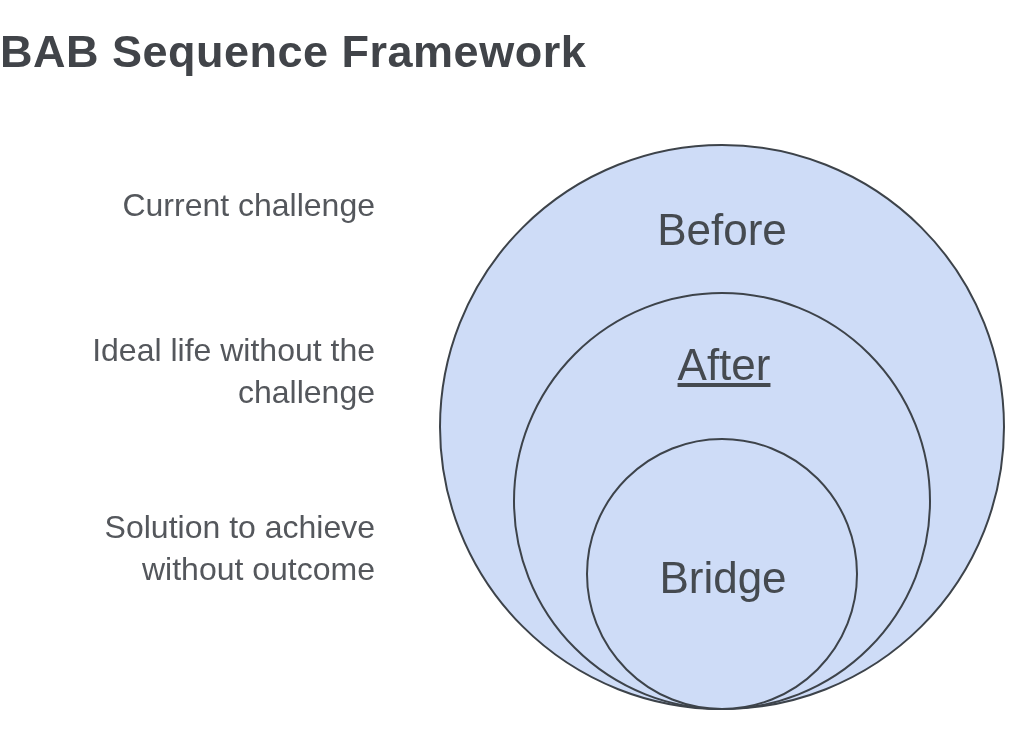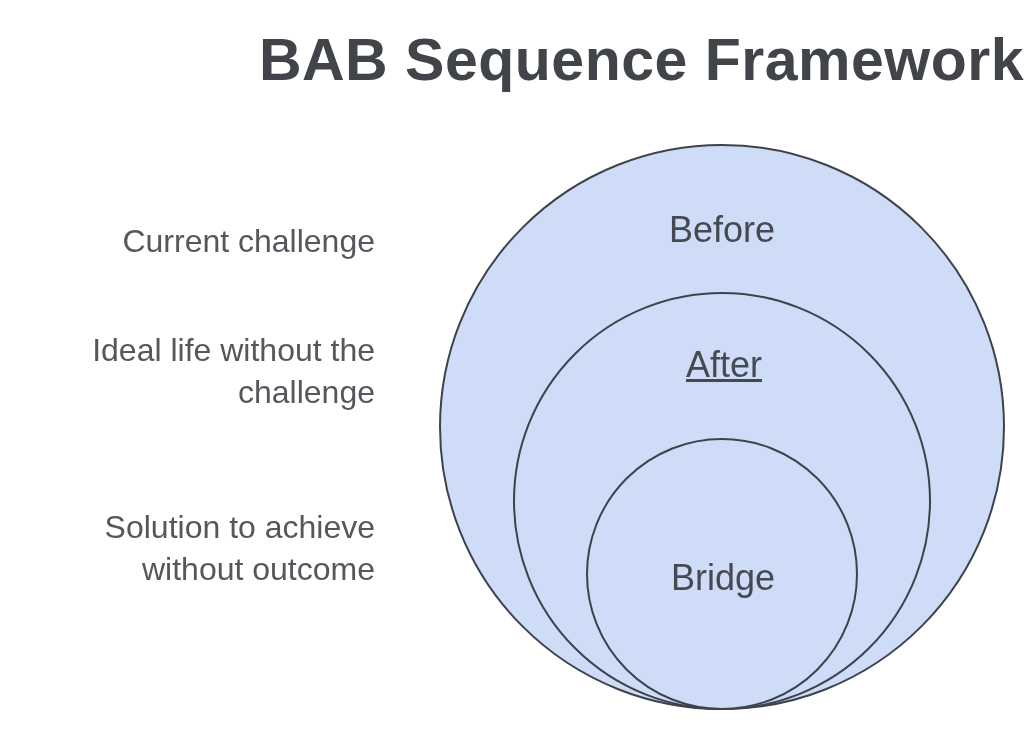--- a/index.html
+++ b/index.html
@@ -12,22 +12,22 @@
     height: 732px;
     background: var(--bg, #ffffff);
     overflow: hidden;
     font-family: "Liberation Sans", sans-serif;
   }
   .title {
     position: absolute;
     top: 26px;
     left: 0;
     width: 100%;
-    text-align: right;
-    font-size: 59px;
+    text-align: left;
+    font-size: 45px;
     font-weight: bold;
     letter-spacing: 0.5px;
     color: var(--title-color, #414449);
   }
   .left-labels {
     position: absolute;
     left: 20px;
     top: 0;
     width: 355px;
     height: 100%;
@@ -38,32 +38,32 @@
     width: 355px;
     text-align: right;
     font-size: 32px;
     line-height: 42px;
     color: var(--label-color, #54575c);
   }
   .left-label span {
     display: block;
     white-space: nowrap;
   }
-  .left-label.l1 { top: 184px; margin-top: 36px; }
+  .left-label.l1 { top: 184px; }
   .left-label.l2 { top: 329px; }
   .left-label.l3 { top: 506px; }
   .circles-svg {
     position: absolute;
     left: 0;
     top: 0;
   }
   .circle-label {
     position: absolute;
     transform: translate(-50%, -50%);
-    font-size: 36px;
+    font-size: 44px;
     white-space: nowrap;
     color: var(--circle-label-color, #454a50);
   }
 </style>
 </head>
 <body>
 
 <div class="stage" style="--bg: #ffffff; --title-color: #414449; --label-color: #54575c; --circle-label-color: #454a50;">
 
   <div class="title">BAB Sequence Framework</div>

